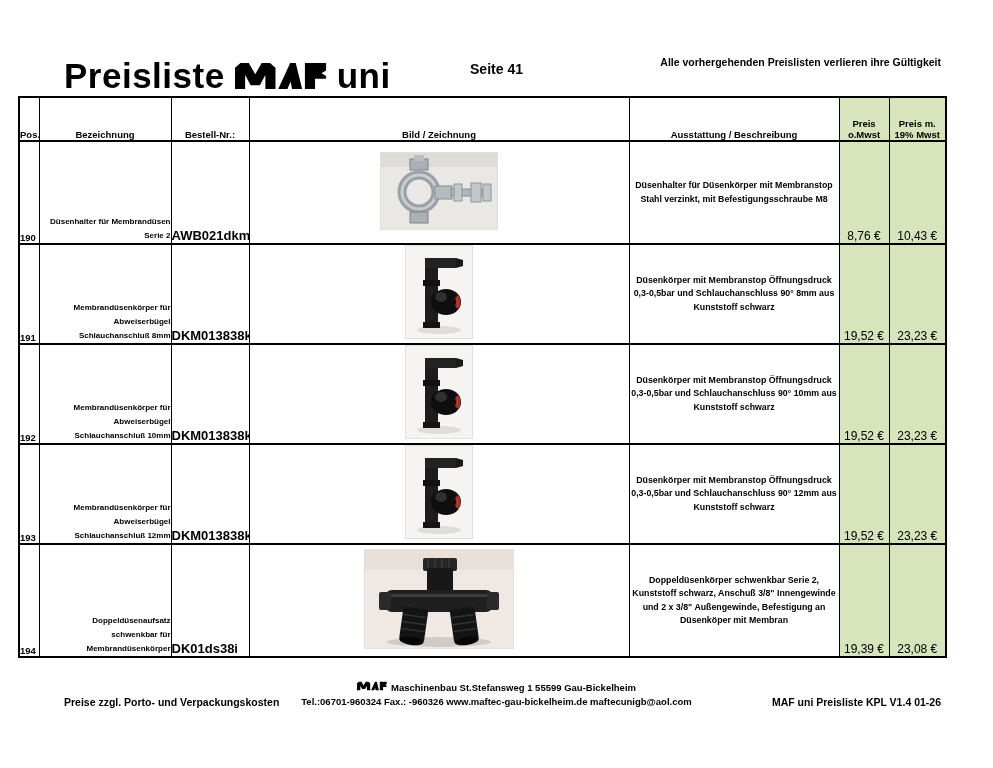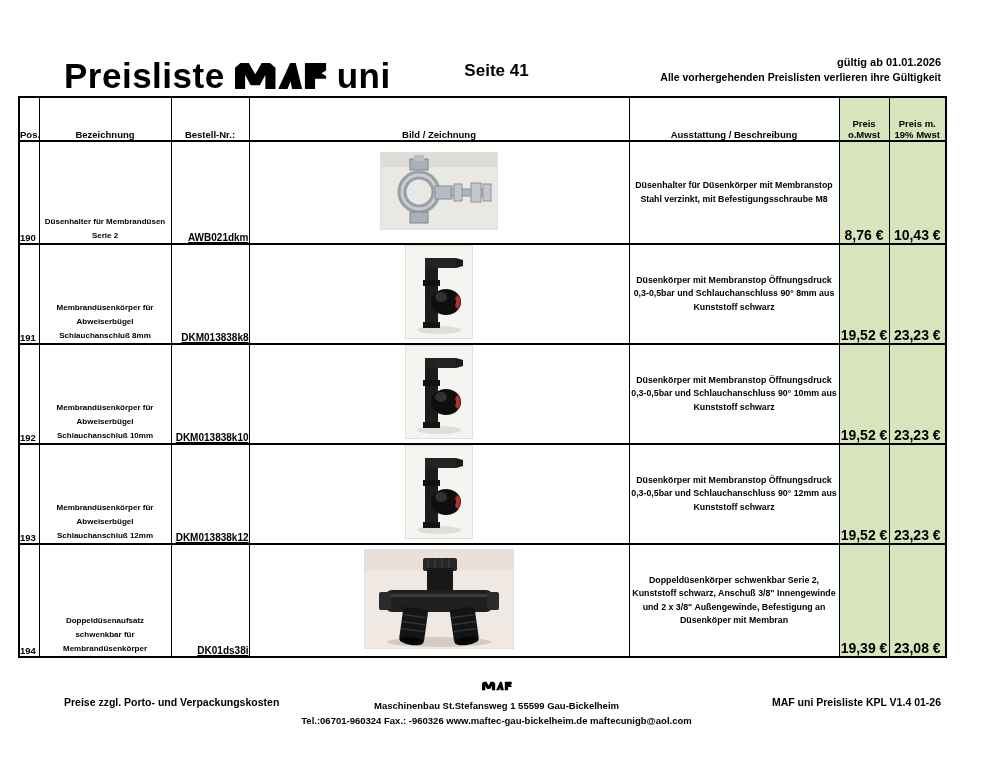--- a/index.html
+++ b/index.html
@@ -7,53 +7,53 @@
     width:993px;height:768px;background:#ffffff;overflow:hidden;
     font-family:"Liberation Sans", sans-serif;color:#000;
     -webkit-font-smoothing:antialiased;
   }
   .sheet{position:relative;width:993px;height:768px;background:#fff;}
 
   
   .hdr-title{position:absolute;left:64px;top:56px;display:flex;align-items:baseline;gap:10px;}
   .hdr-title .t-pre,.hdr-title .t-suf{font-size:35px;font-weight:bold;letter-spacing:.5px;}
   .hdr-logo{position:relative;top:2px;}
-  .hdr-page{position:absolute;left:0;top:61px;width:993px;text-align:center;font-size:17px;font-weight:bold;}
+  .hdr-page{position:absolute;left:0;top:61px;width:993px;text-align:center;font-size:14px;font-weight:bold;}
   .hdr-valid{position:absolute;right:52px;top:55px;text-align:right;font-weight:bold;line-height:1.35;}
   .hdr-valid .v1{font-size:11px;}
   .hdr-valid .v2{font-size:10.5px;}
 
   
   table.price{
     position:absolute;left:18px;top:96px;width:927px;
     border-collapse:collapse;table-layout:fixed;
   }
   table.price{border:2px solid #000;}
   table.price td,table.price th{
     border-left:1px solid #000;border-right:1px solid #000;
     border-top:2px solid #000;border-bottom:2px solid #000;
     padding:0;overflow:hidden;
   }
   th{font-weight:bold;vertical-align:bottom;text-align:center;font-size:9.5px;padding:2px 1px 3px 1px;}
   th.pre, td.pre{white-space:pre-line;}
   th.green,td.green{background:#d8e4bc;margin-top:9px;}
   td.pos{vertical-align:bottom;text-align:left;font-size:9.5px;font-weight:bold;padding:0 1px 3px 1px;}
-  td.name{vertical-align:bottom;text-align:center;font-size:8px;font-weight:bold;line-height:1.75;padding:0 2px 3px 3px;white-space:pre-line;}
-  td.order{vertical-align:bottom;text-align:right;font-size:10px;font-weight:bold;padding:0 1px 4px 1px;text-decoration:underline;}
+  td.name{vertical-align:bottom;text-align:right;font-size:8px;font-weight:bold;line-height:1.75;padding:0 2px 3px 3px;white-space:pre-line;}
+  td.order{vertical-align:bottom;text-align:left;font-size:13px;font-weight:bold;padding:0 1px 4px 1px;}
   td.img{vertical-align:middle;text-align:center;}
   td.desc{vertical-align:middle;text-align:center;font-size:8.8px;font-weight:bold;line-height:1.5;padding:2px 8px 18px 8px;}
-  td.price{vertical-align:bottom;text-align:center;font-size:14px;font-weight:bold;padding:0 3px 4px 3px;}
+  td.price{vertical-align:bottom;text-align:center;font-size:12px;font-weight:normal;padding:0 3px 4px 3px;}
 
   .photo{display:inline-block;line-height:0;border:1px solid #e2e0dc;}
   .photo svg{display:block;}
 
   
   .ftr-left{position:absolute;left:64px;top:696px;font-size:10.5px;font-weight:bold;}
   .ftr-center{position:absolute;left:0;top:681px;width:993px;text-align:center;font-weight:bold;line-height:1.5;}
-  .ftr-center .c1{font-size:9.5px;display:flex;justify-content:center;align-items:center;gap:4px;flex-direction:column;}
+  .ftr-center .c1{font-size:9.5px;display:flex;justify-content:center;align-items:center;gap:4px;}
   .ftr-center .c2{font-size:9.5px;}
   .ftr-right{position:absolute;right:52px;top:696px;font-size:10.5px;font-weight:bold;margin-left:40px;}
 </style>
 </head>
 <body>
 
 <div class="sheet">
 
   <div class="hdr-title">
     <span class="t-pre">Preisliste</span>
@@ -63,21 +63,20 @@
         <path d="M47 29 L60 1 L66 1 L73 29 L62 29 L60.5 21 L57 29 Z" fill="#000"></path>
         <path d="M76 29 L76 1 L99 1 L99 9 L94 12 L99 15 L99 18 L87 18 L87 29 Z" fill="#000"></path>
       </svg>
     </span>
     <span class="t-suf">uni</span>
   </div>
 
   <div class="hdr-page">Seite 41</div>
 
   <div class="hdr-valid">
-    <div class="v1">gültig ab 01.01.2026</div>
     <div class="v2">Alle vorhergehenden Preislisten verlieren ihre Gültigkeit</div>
   </div>
 
   <table class="price">
     <colgroup>
       <col style="width:20px">
         <col style="width:132px">
         <col style="width:78px">
       <col style="width:380px">
         <col style="width:210px">

